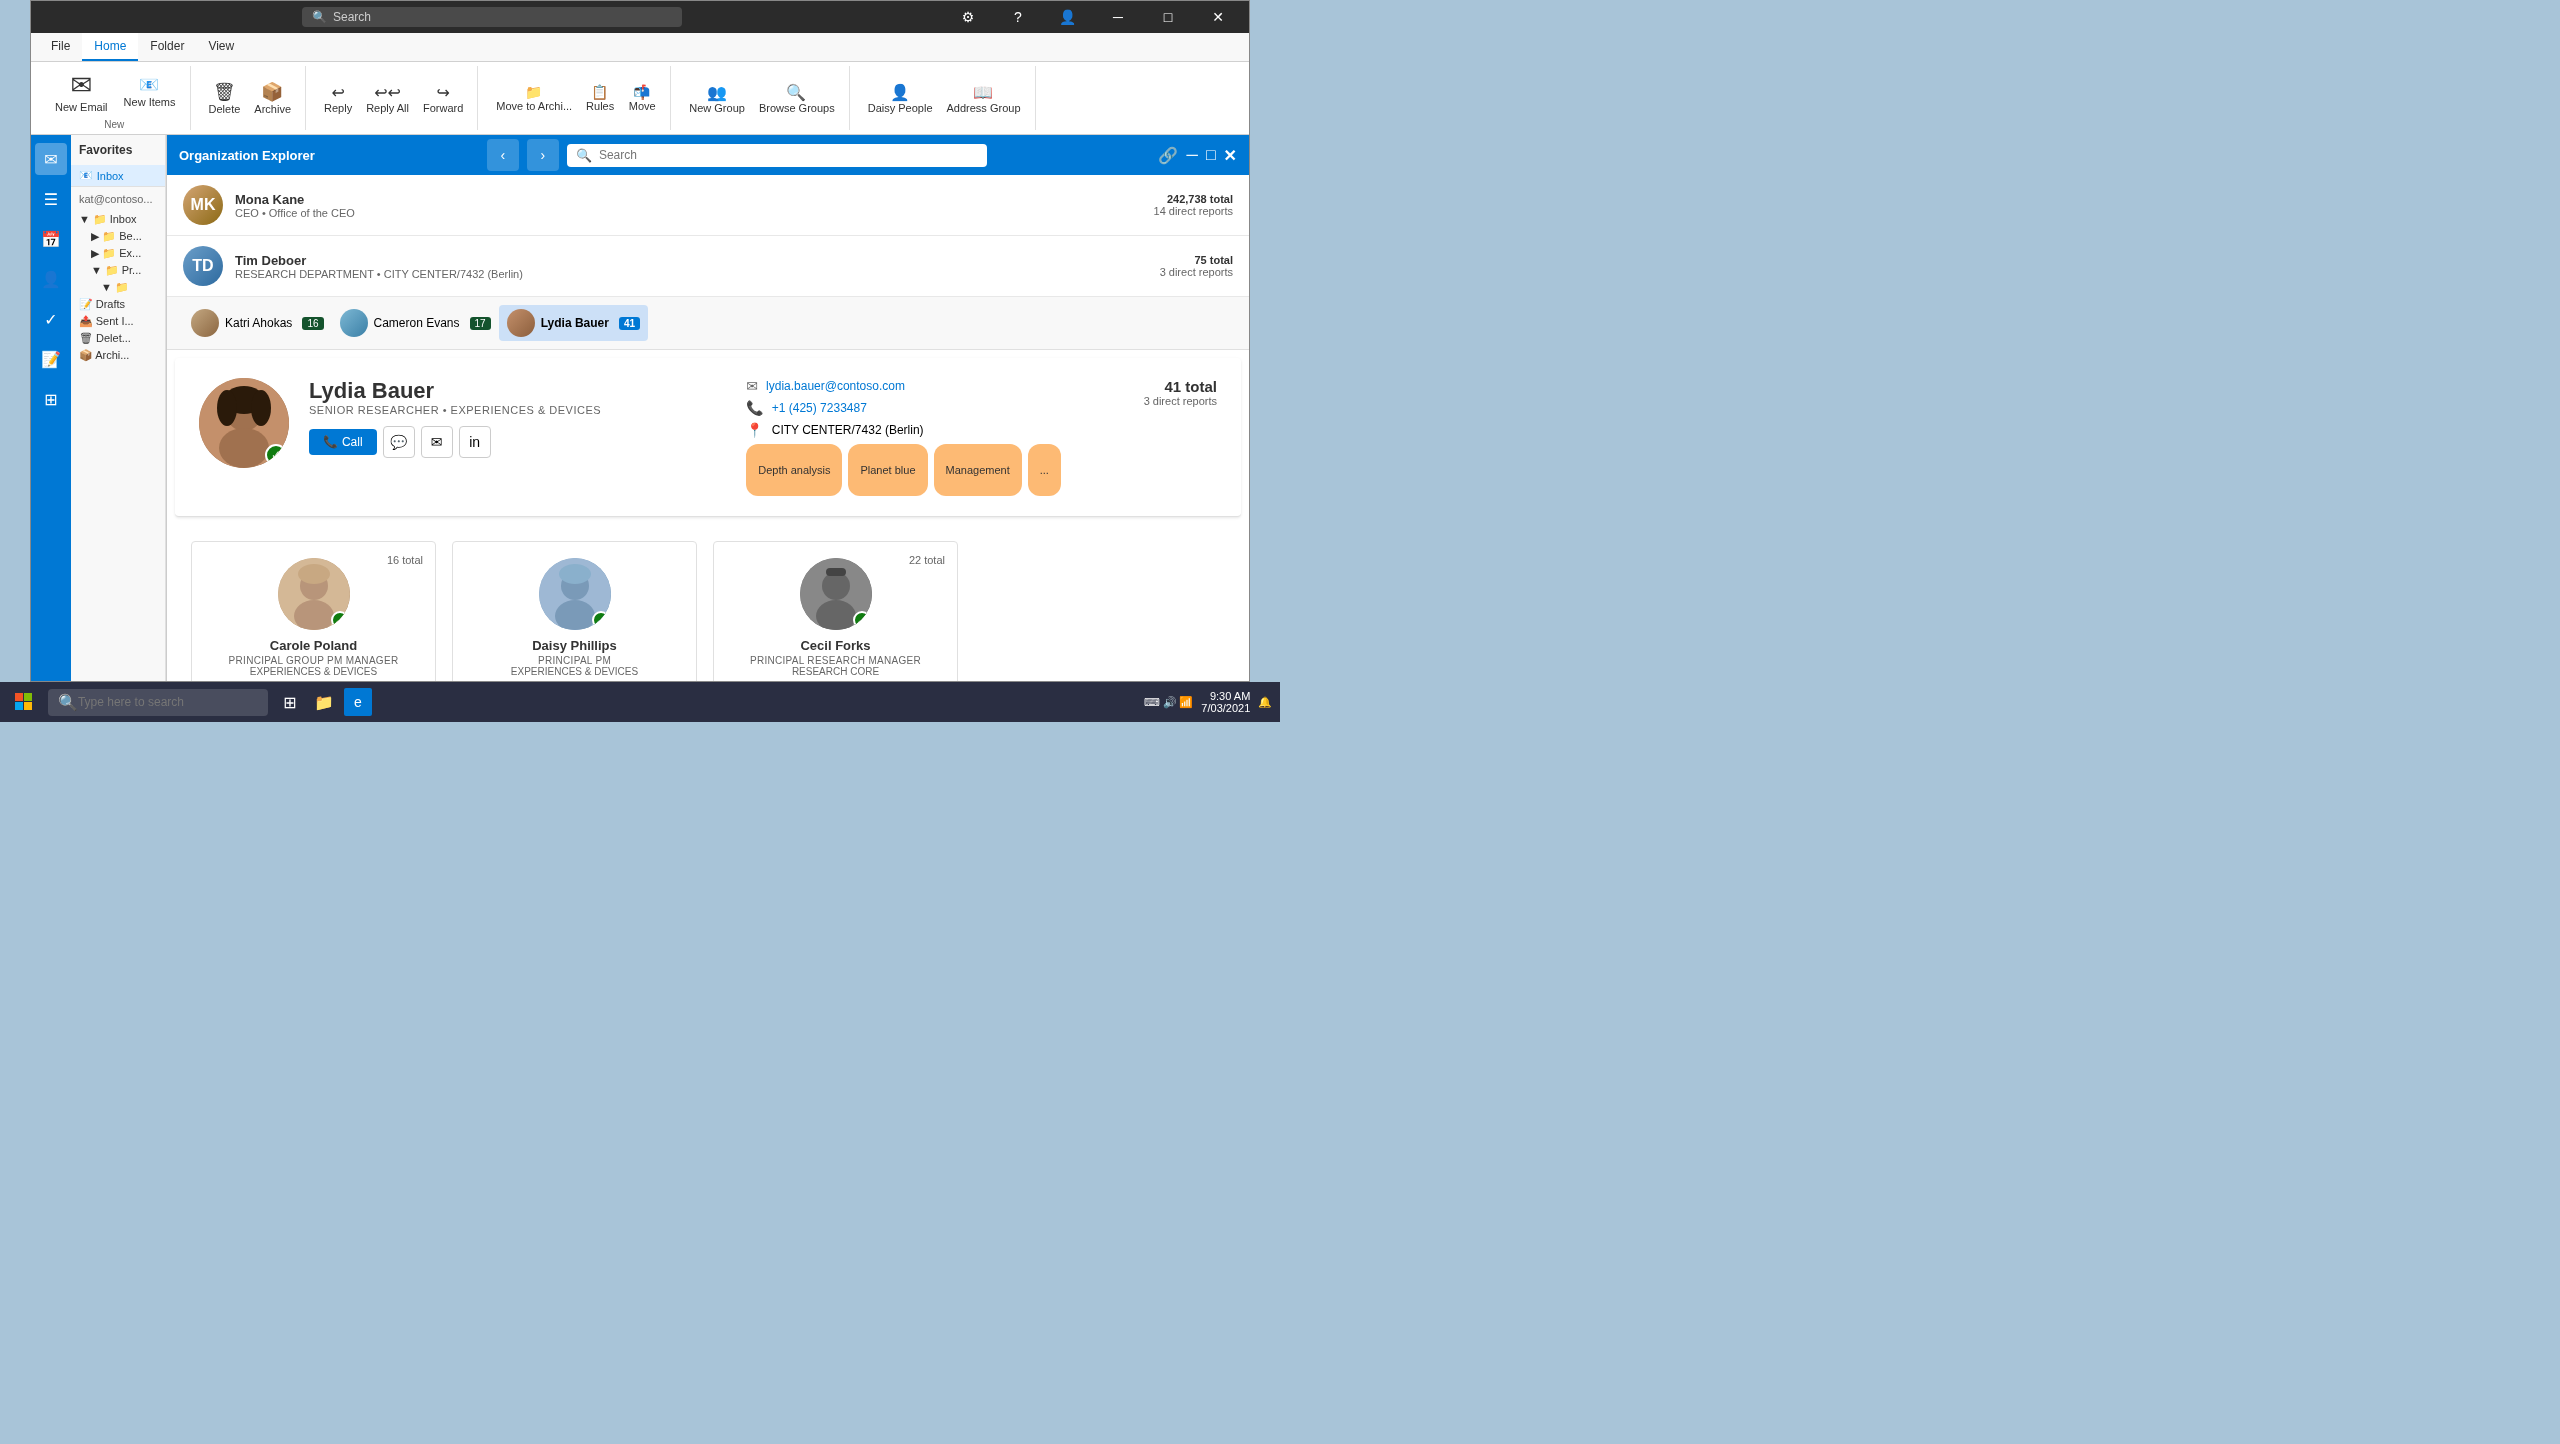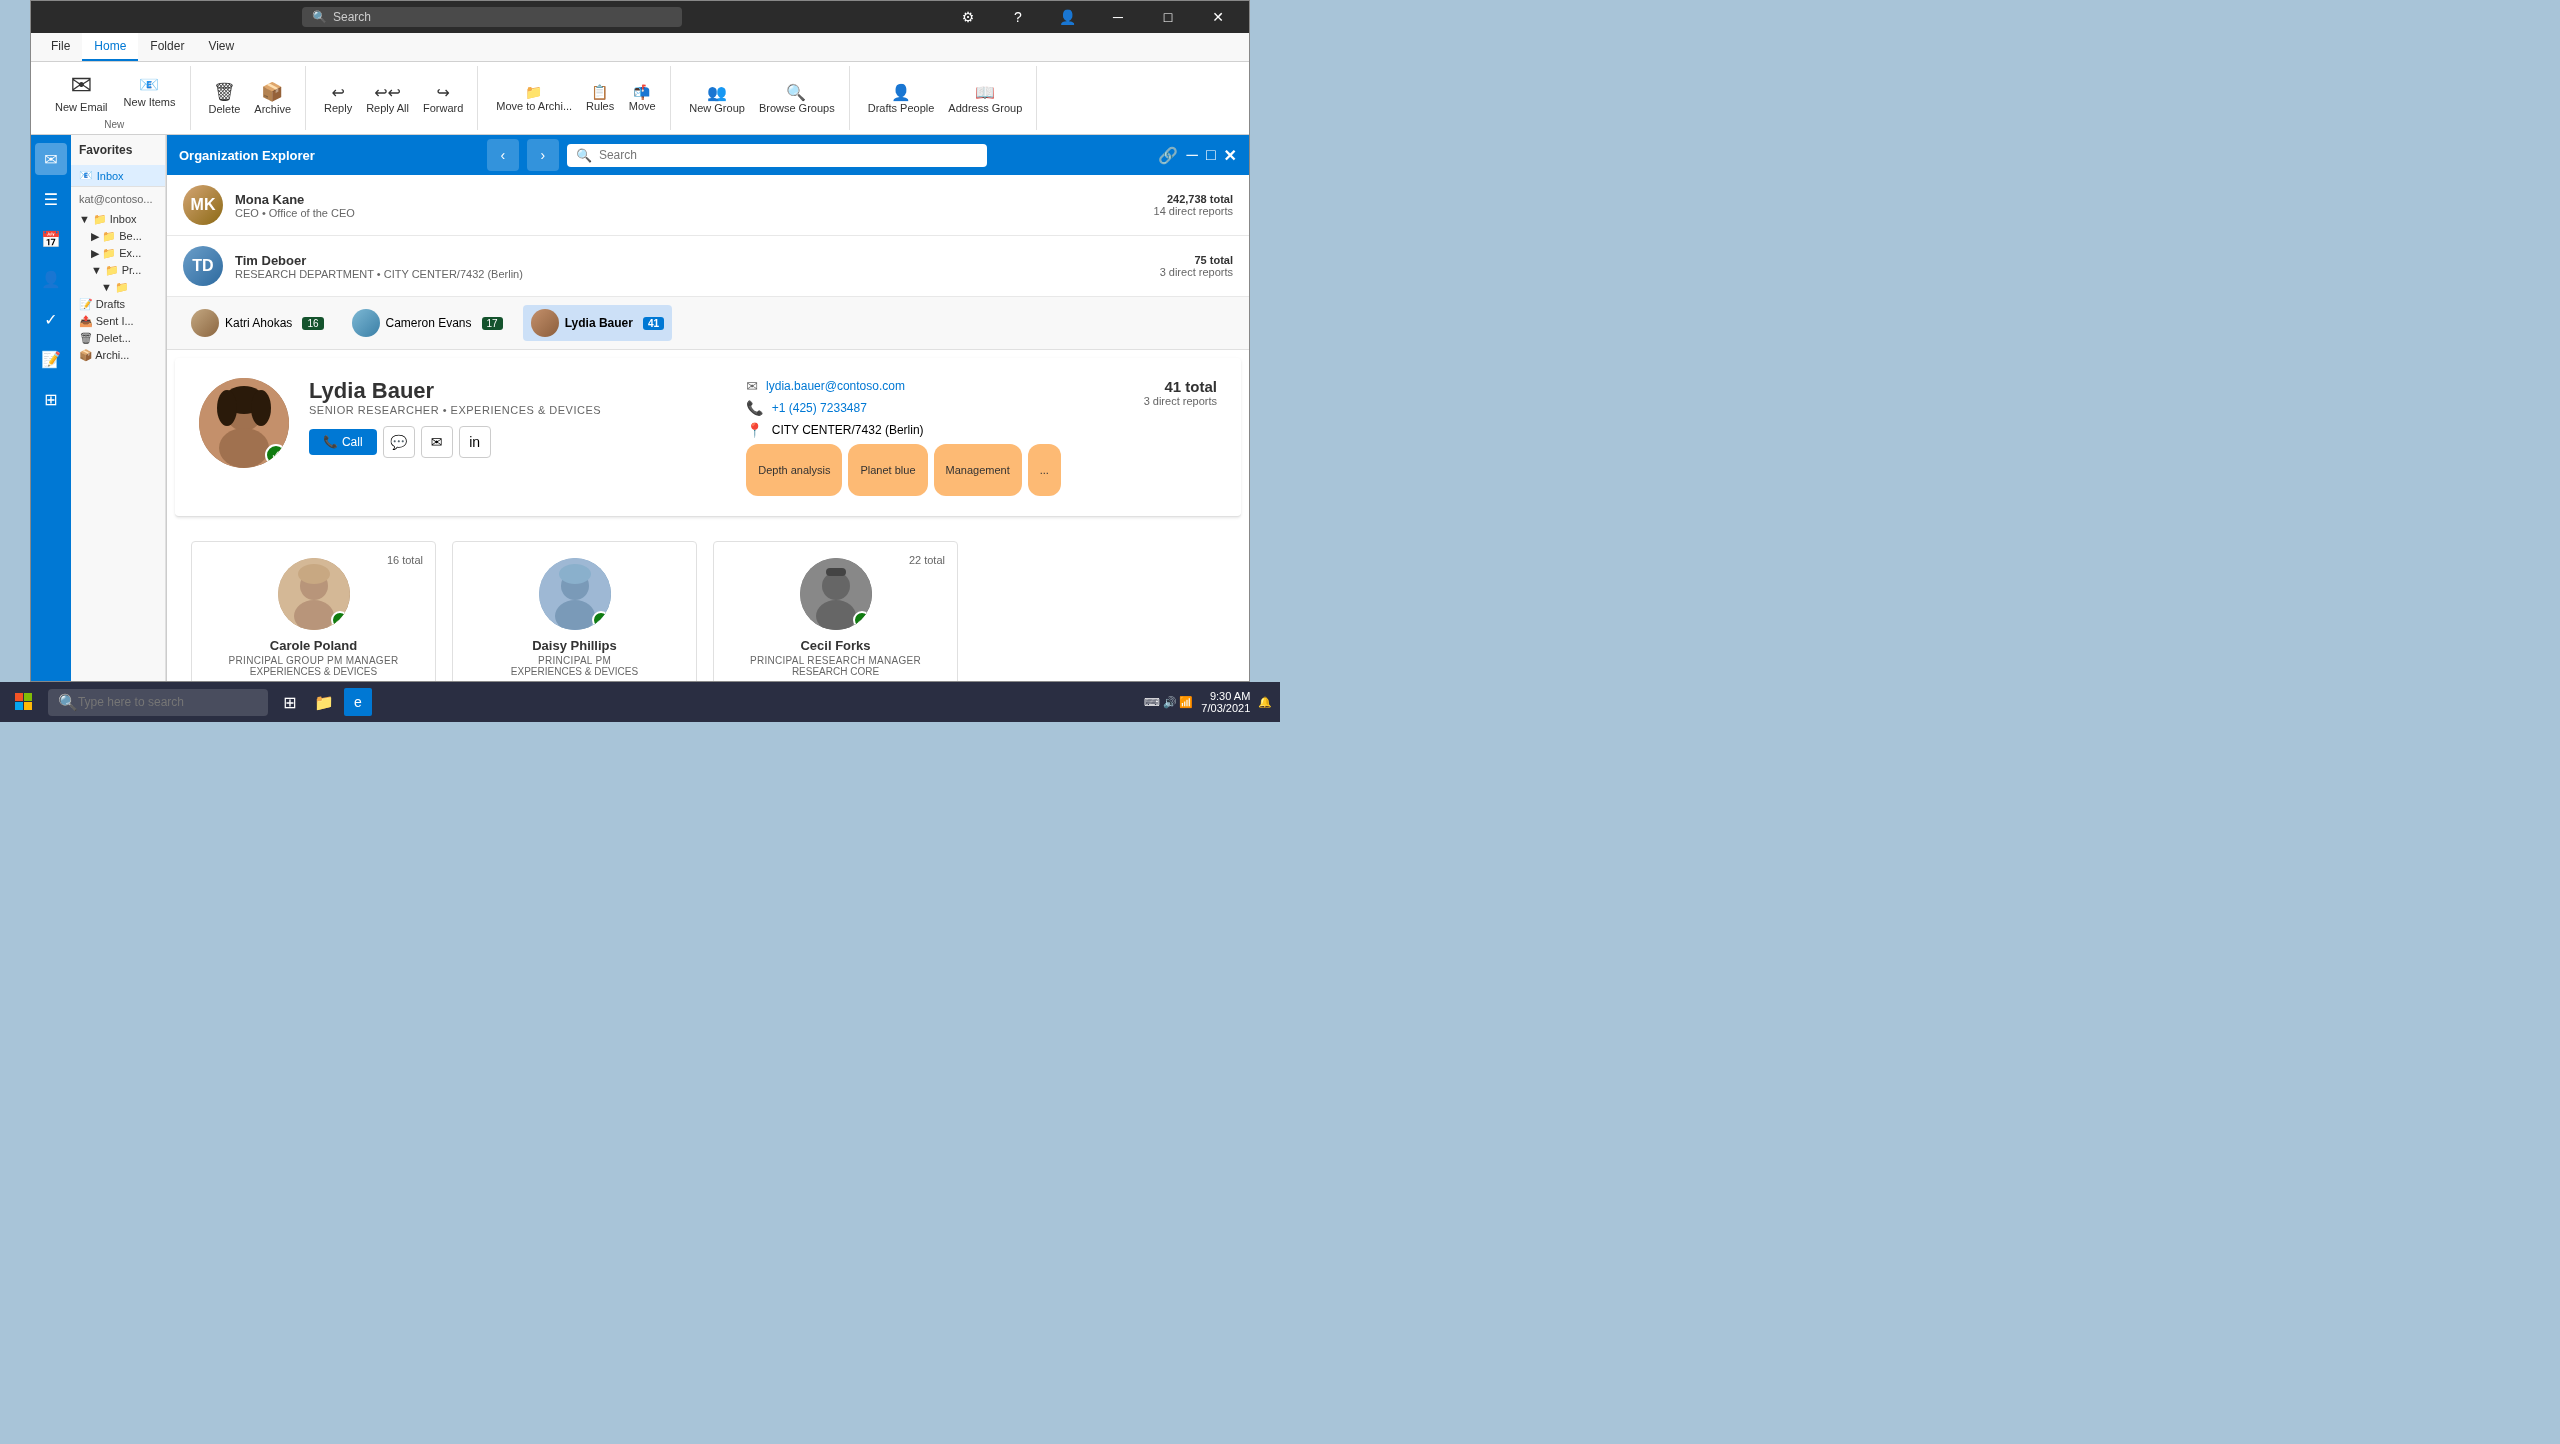--- a/index.html
+++ b/index.html
@@ -98,21 +98,21 @@
       cursor: pointer;
     }
     .person-avatar { width: 40px; height: 40px; border-radius: 50%; background: #c0c0c0; margin-right: 12px; overflow: hidden; display: flex; align-items: center; justify-content: center; font-size: 16px; font-weight: bold; color: white; }
     .person-info { flex: 1; }
     .person-name { font-size: 13px; font-weight: 600; color: #333; }
     .person-title { font-size: 11px; color: #666; }
     .person-stats { text-align: right; font-size: 11px; color: #666; }
     .person-stats .total { font-weight: 600; color: #333; }
 
     
-    .sub-nav { display: flex; align-items: center; padding: 8px 16px; gap: 12px; background: #f8f8f8; border-bottom: 1px solid #e0e0e0; }
+    .sub-nav { display: flex; align-items: center; padding: 8px 16px; background: #f8f8f8; border-bottom: 1px solid #e0e0e0; }
     .sub-nav-person { display: flex; align-items: center; gap: 6px; cursor: pointer; padding: 4px 8px; border-radius: 4px; font-size: 12px; }
     .sub-nav-person.active { background: #cce0f7; font-weight: 600; }
     .sub-nav-avatar { width: 28px; height: 28px; border-radius: 50%; background: #888; }
     .sub-nav-count { background: #14532d; color: white; border-radius: 3px; padding: 1px 5px; font-size: 10px; margin-left: 4px; }
 
     
     .profile-card {
       display: flex; align-items: flex-start; padding: 20px 24px; background: white;
       border-bottom: 1px solid #e0e0e0; margin: 8px;
       border-radius: 4px; box-shadow: 0 1px 3px rgba(0,0,0,0.1);
@@ -272,21 +272,21 @@
             <span style="font-size:16px;">🔍</span>
             <span>Browse Groups</span>
           </div>
         </div>
       </div>
 
       <div class="ribbon-group">
         <div class="ribbon-group-btns">
           <div class="ribbon-btn">
             <span style="font-size:16px;">👤</span>
-            <span>Drafts People</span>
+            <span>Daisy People</span>
           </div>
           <div class="ribbon-btn">
             <span style="font-size:16px;">📖</span>
             <span>Address Group</span>
           </div>
         </div>
       </div>
     </div>
   </div>
 

